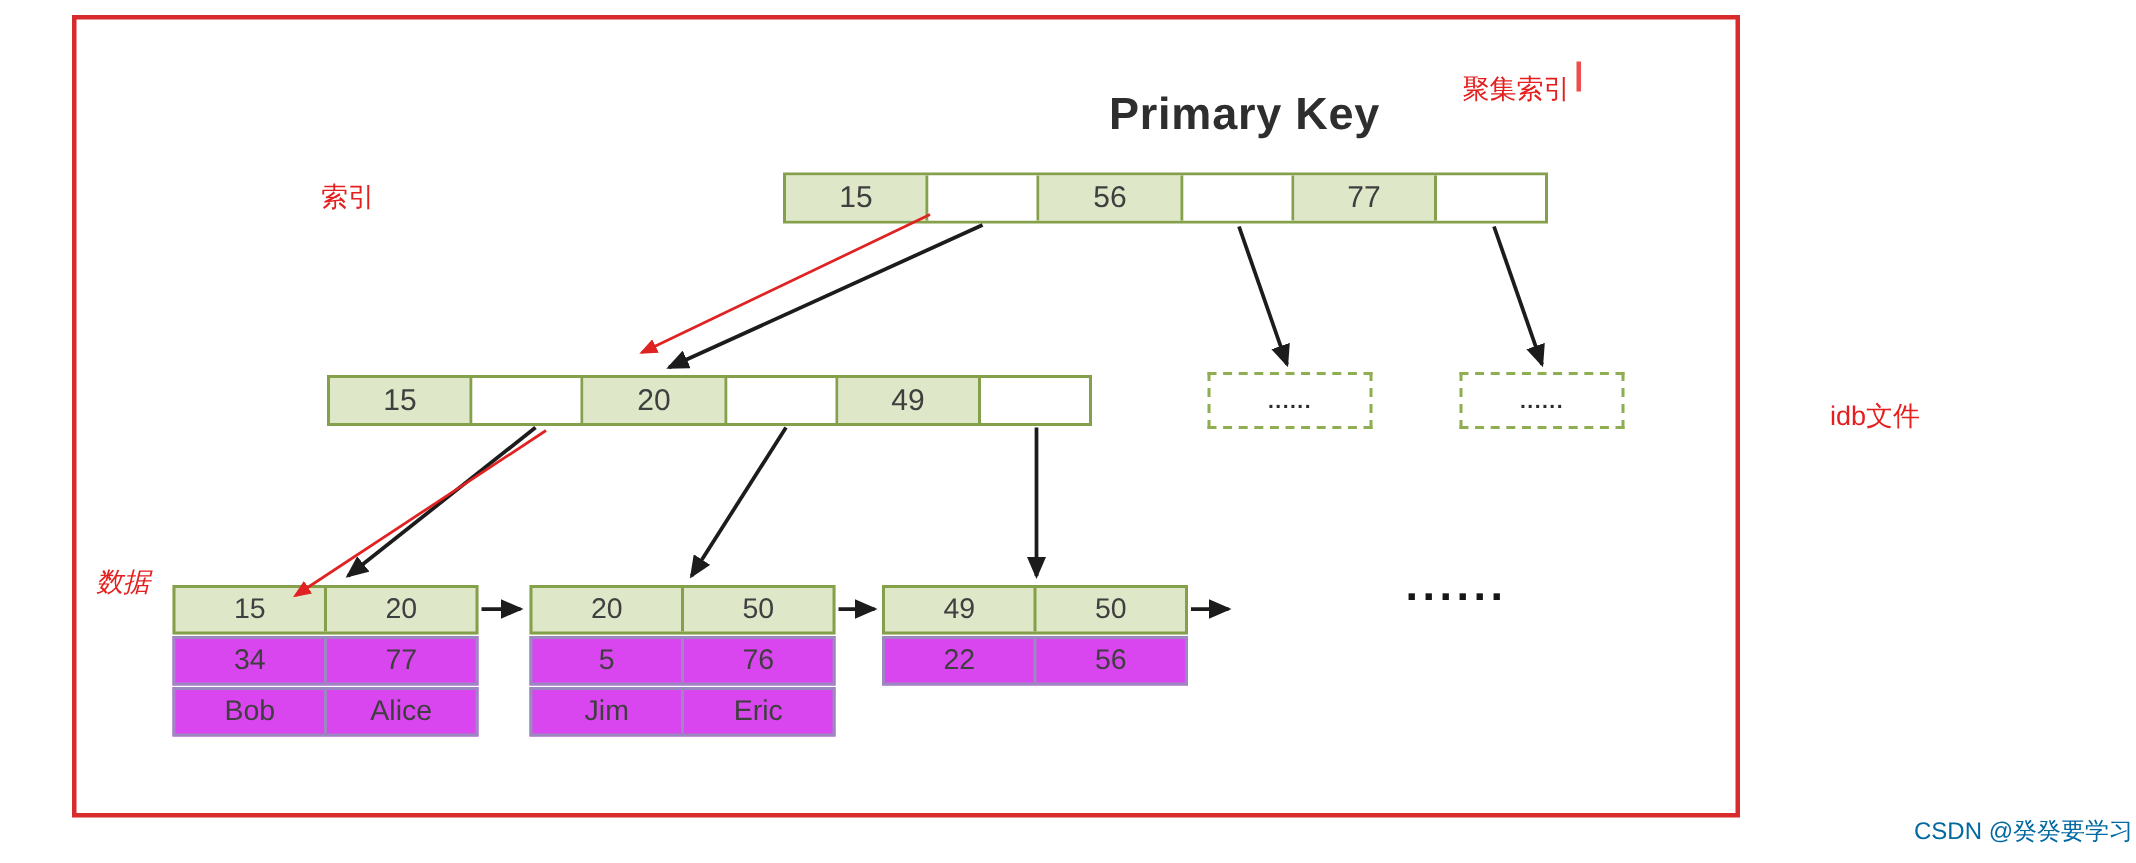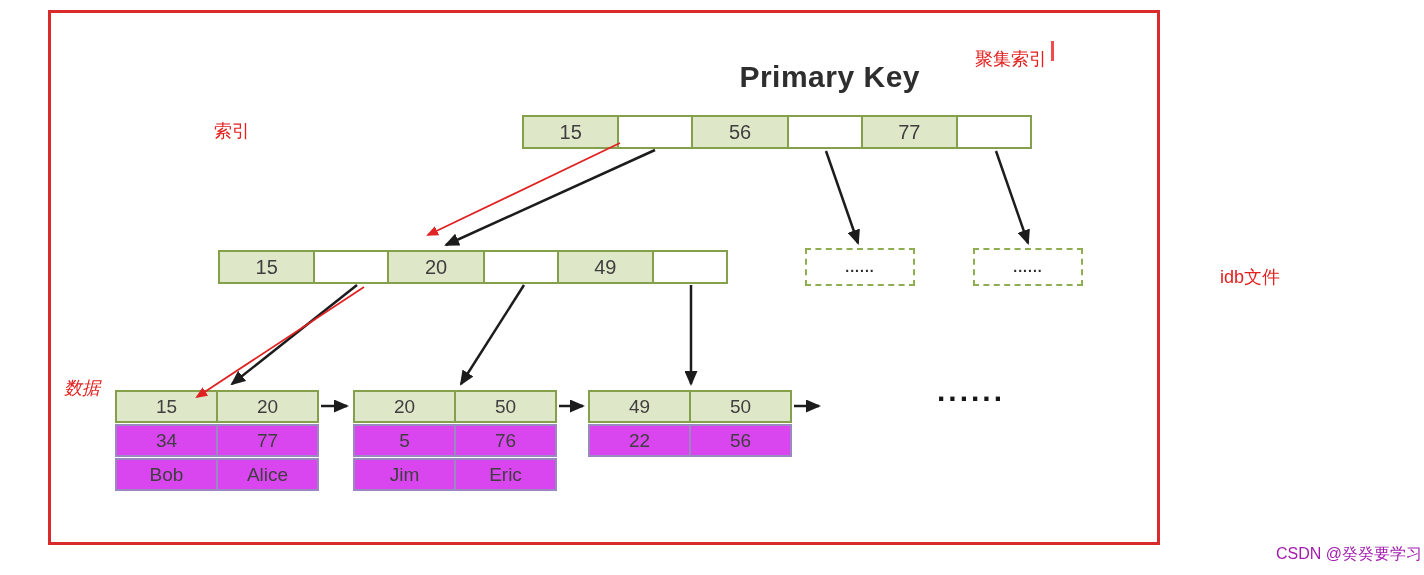--- a/index.html
+++ b/index.html
@@ -66,21 +66,21 @@
   .dashed-1 { left: 805px; } .dashed-2 { left: 973px; }
 
   .big-ellipsis {
     position: absolute; left: 916px; top: 374px; width: 110px;
     font-size: 30px; font-weight: bold; letter-spacing: 3px; color: #161616;
     text-align: center;
   }
 
   .watermark {
     position: absolute; right: 2px; top: 544px; font-size: 16px;
-    color: #a21caf; white-space: nowrap;
+    color: #0369a1; white-space: nowrap;
   }
 
   svg.arrows { position: absolute; left: 0; top: 0; width: 1424px; height: 575px; pointer-events: none; }
 </style>
 </head>
 <body>
 
 <div id="stage">
 
   <div class="red-frame"></div>

